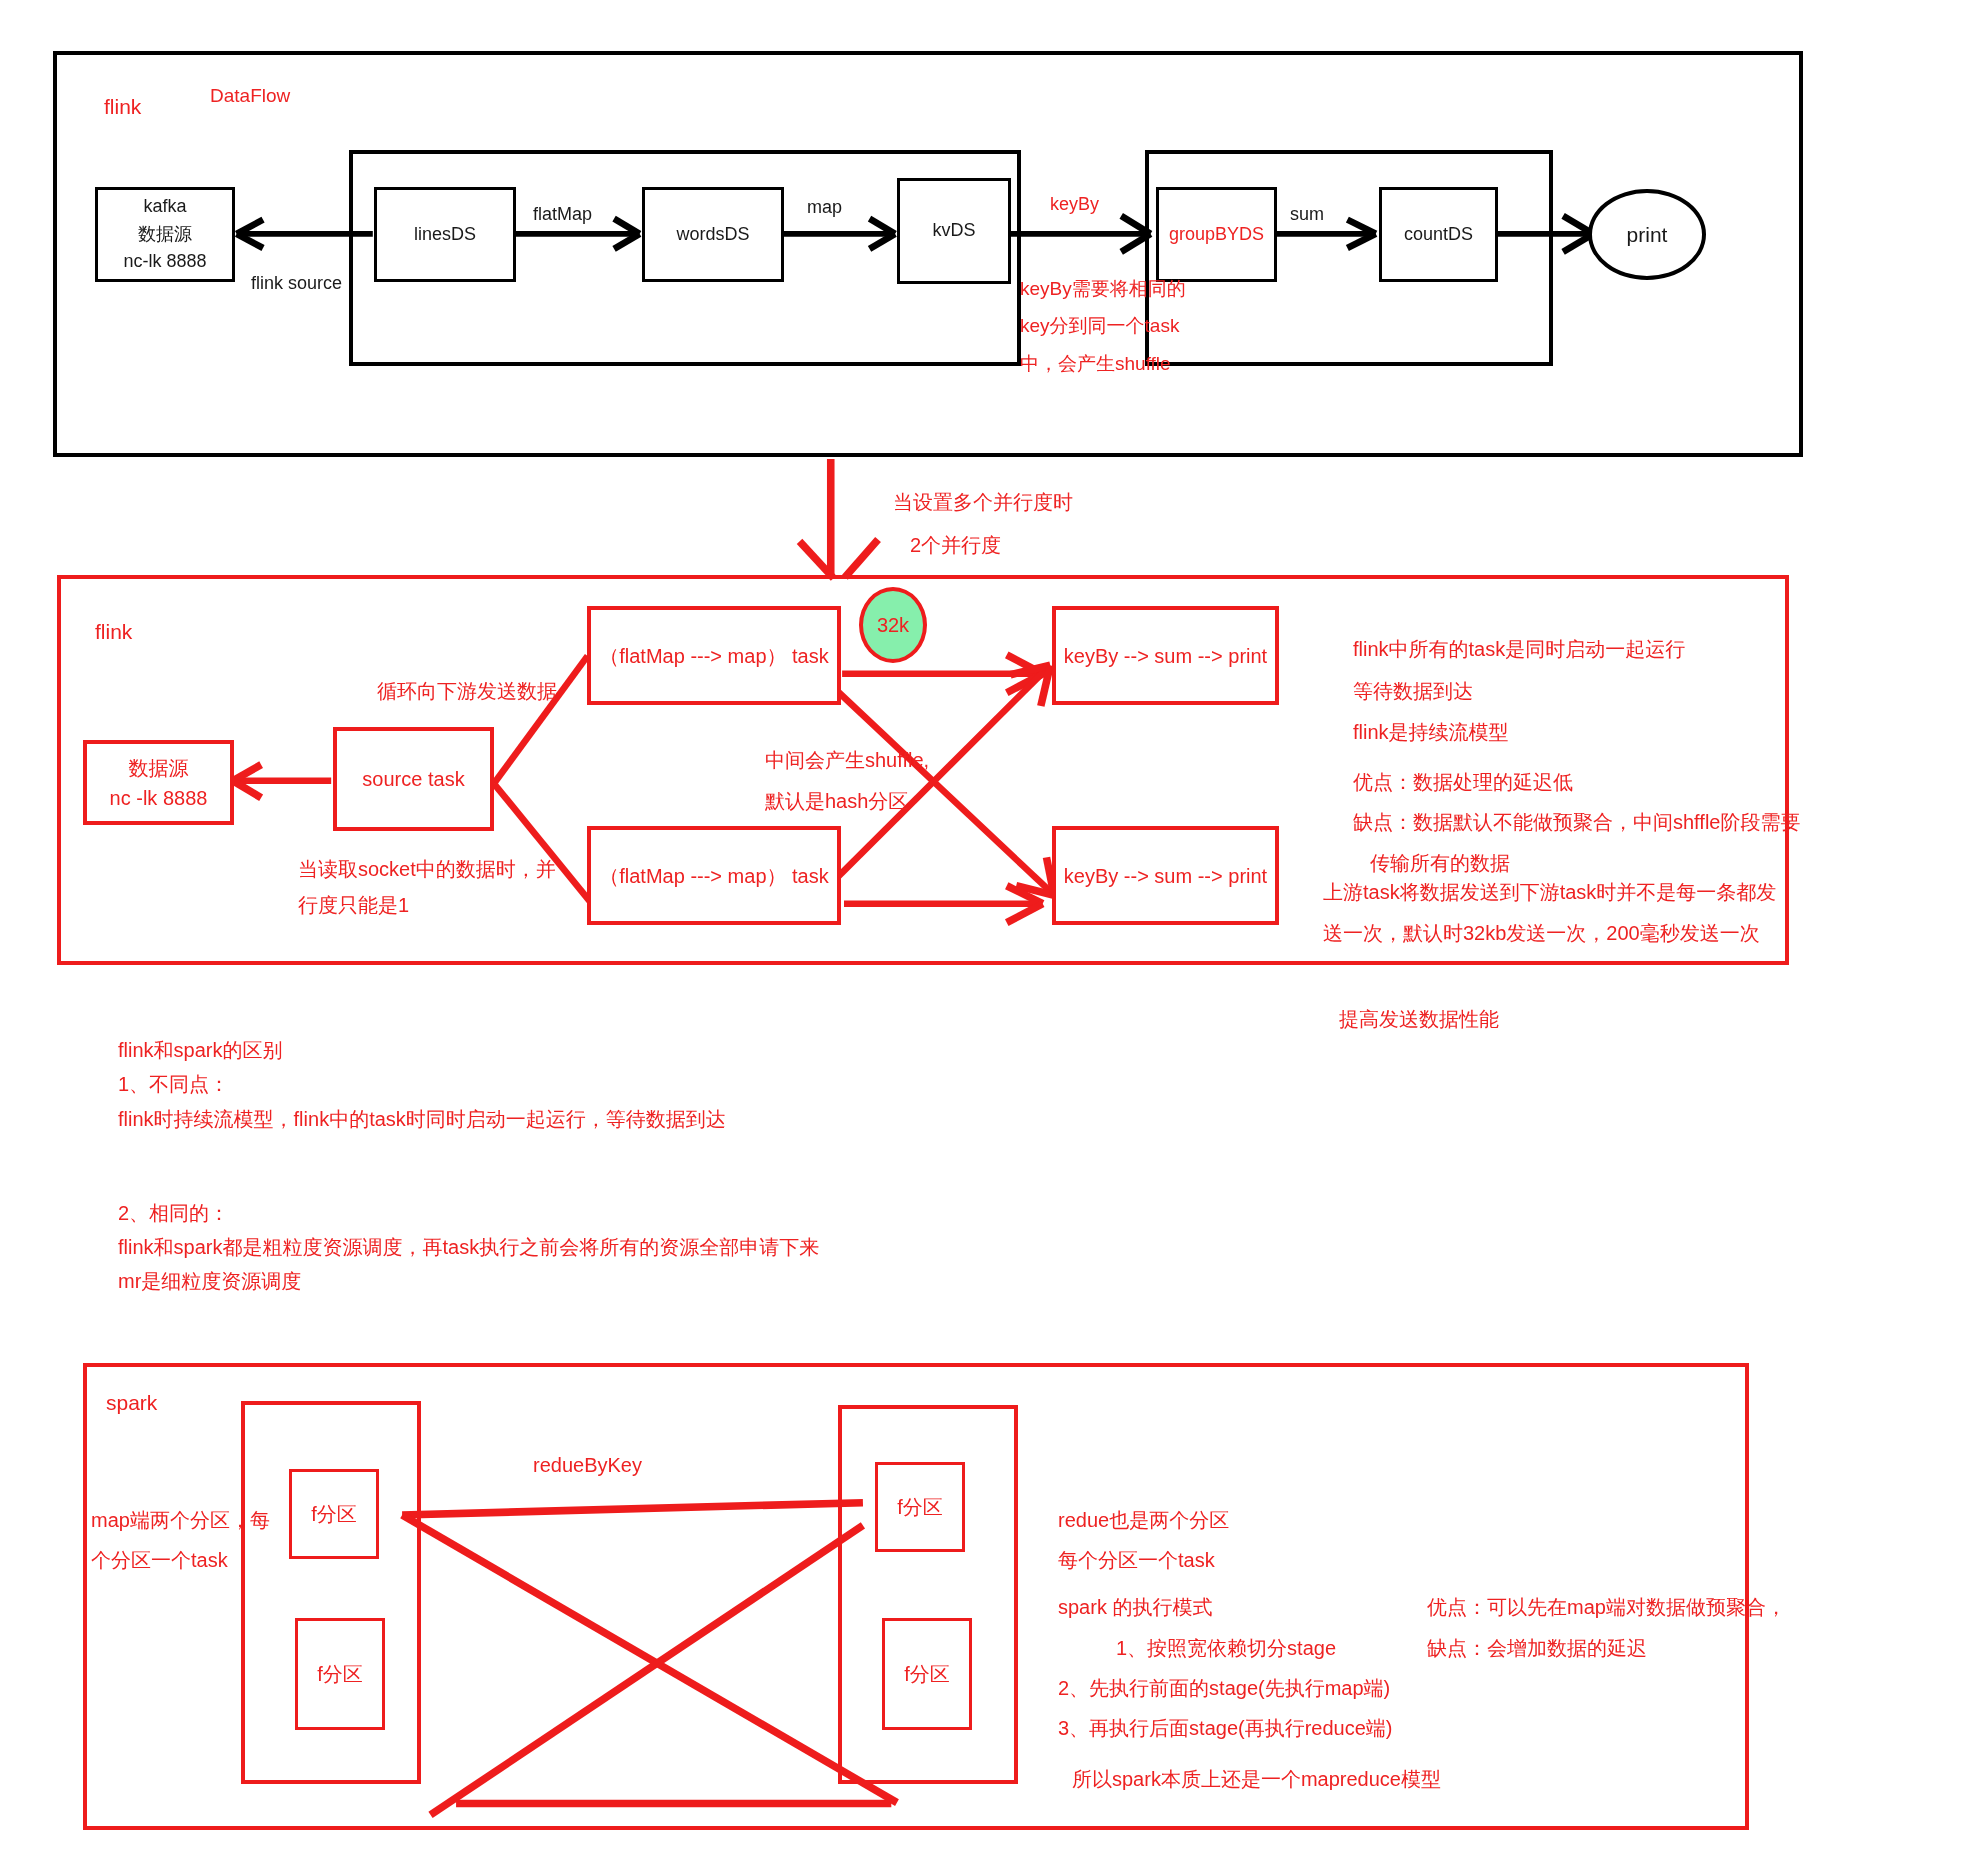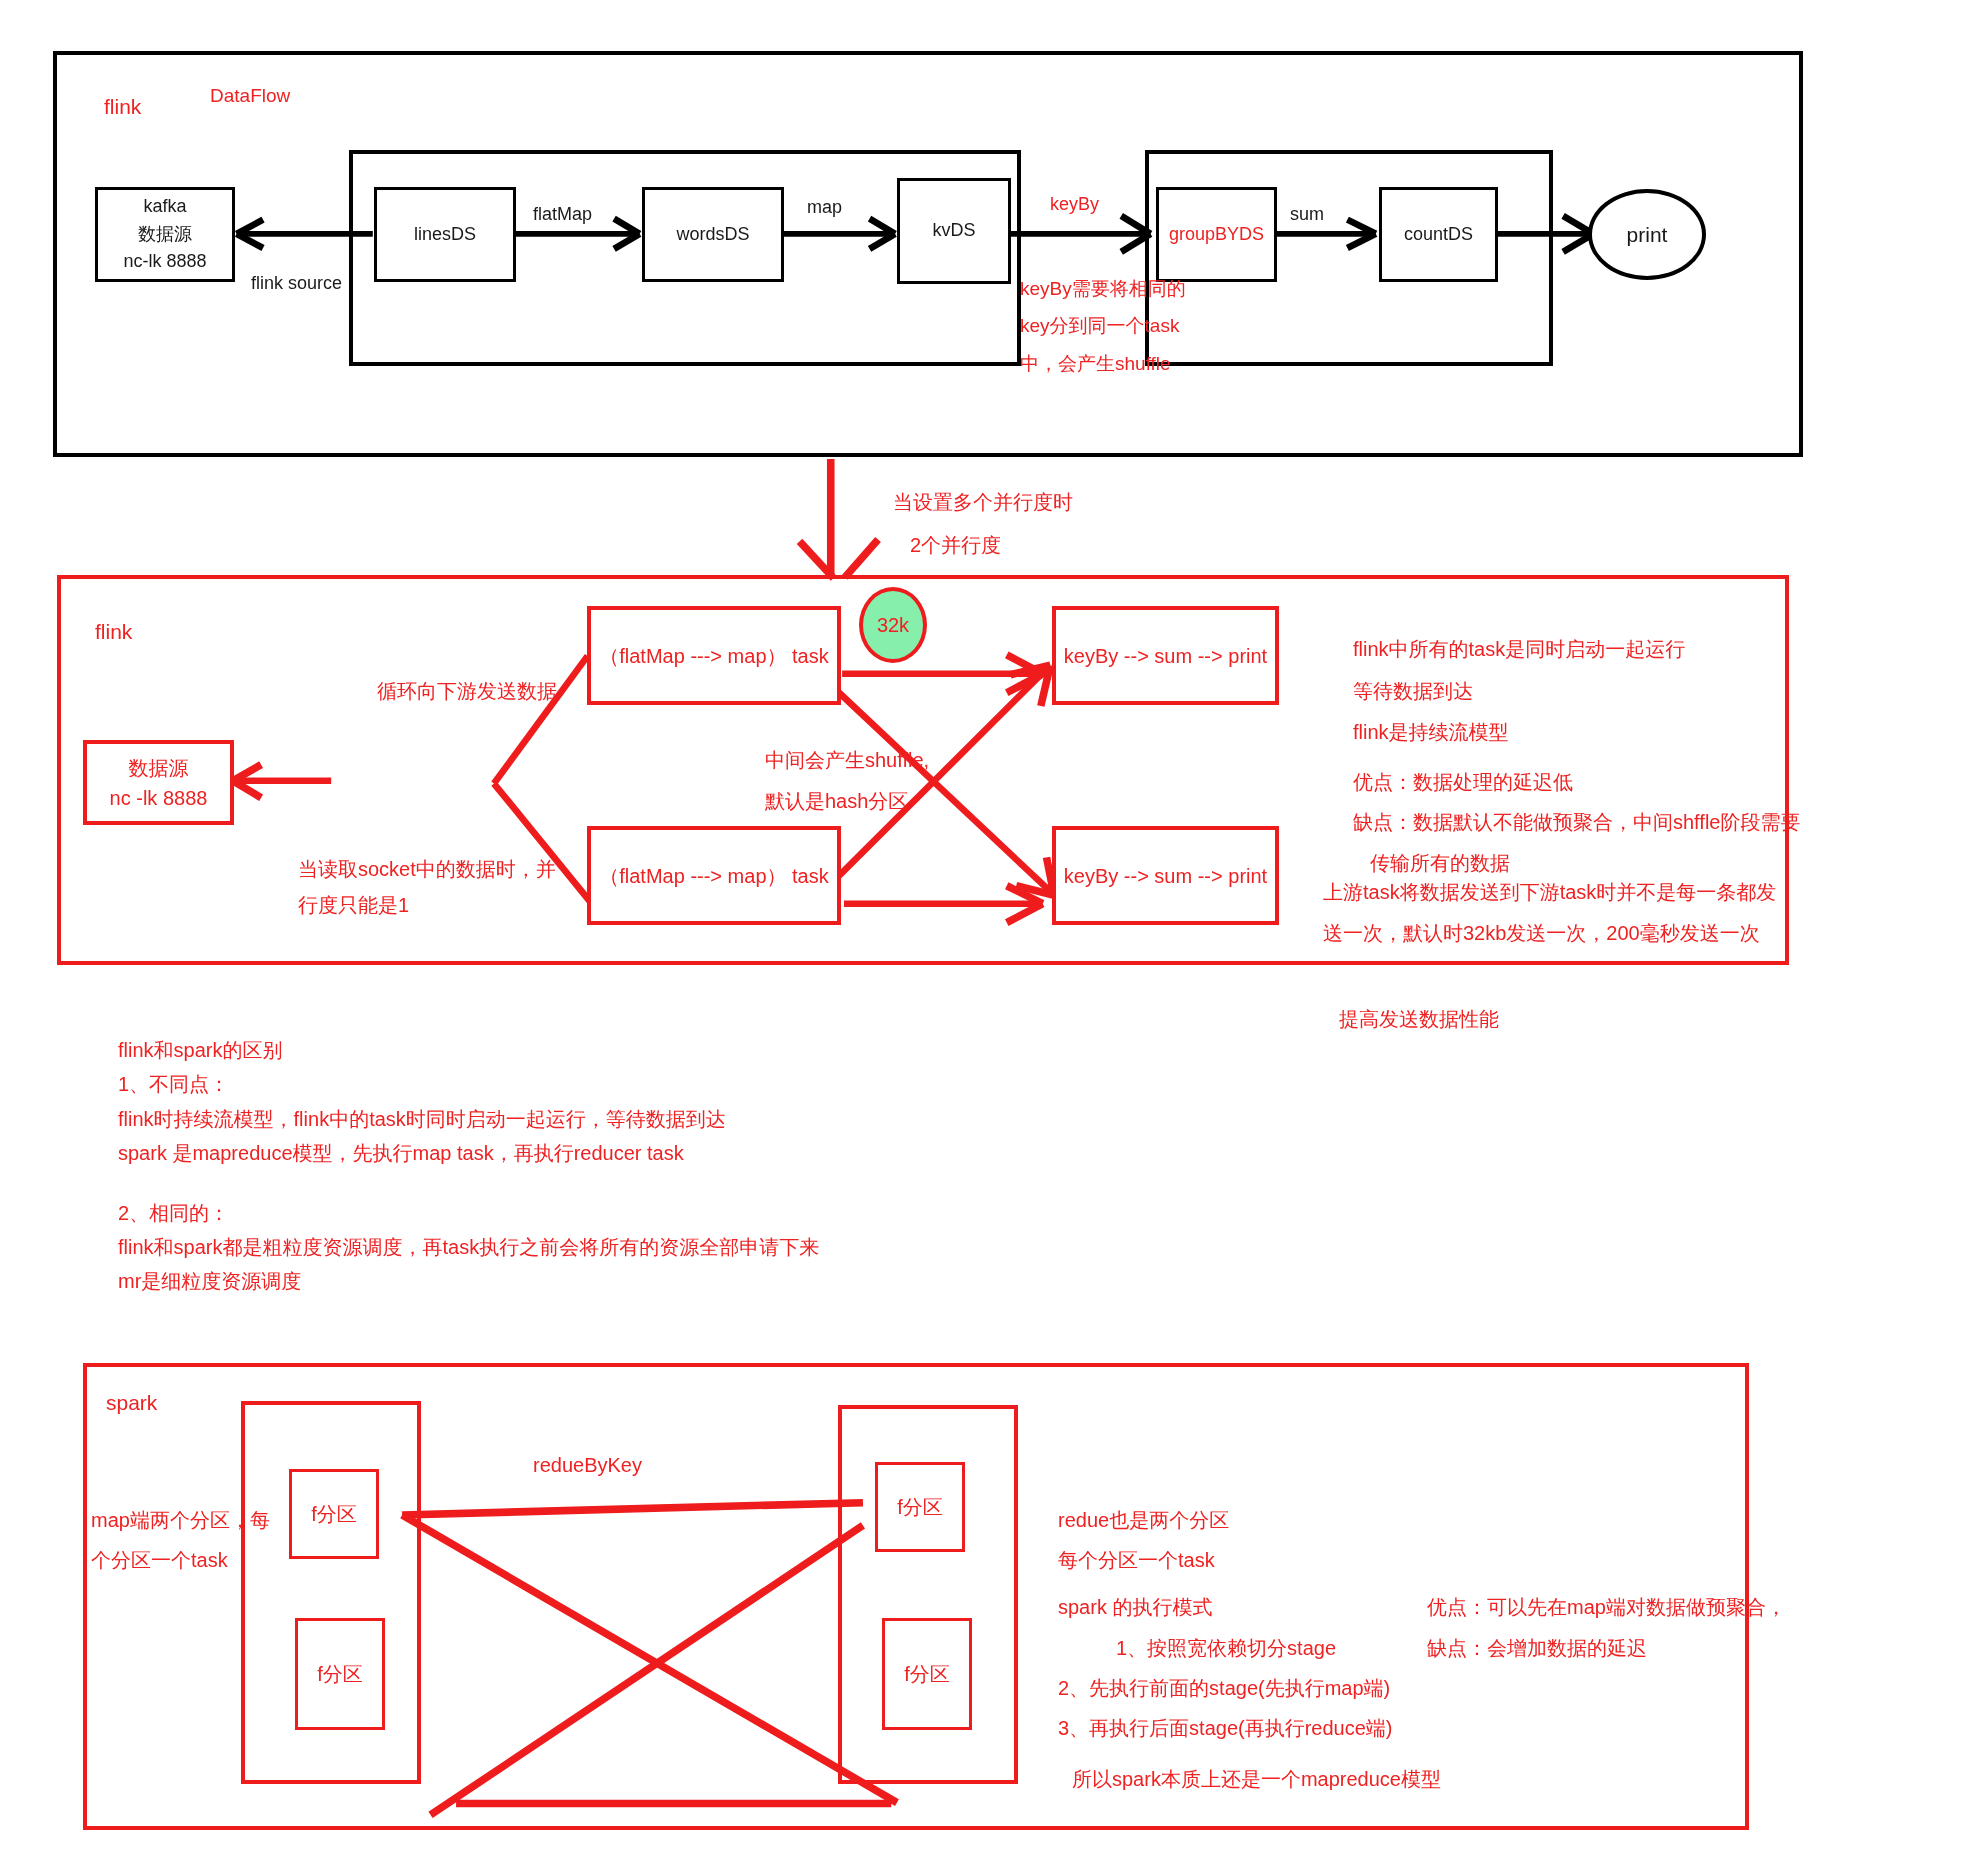--- a/index.html
+++ b/index.html
@@ -289,20 +289,23 @@
 
   <div class="frame-red" style="left:57px; top:575px; width:1732px; height:390px;"></div>
 
   <div class="note" style="left:95px; top:613px; font-size:21px;">flink</div>
 
   <div class="box-red" style="left:83px; top:740px; width:151px; height:85px; flex-direction:column;">
     <div>数据源</div>
     <div>nc -lk 8888</div>
   </div>
 
+  <div class="box-red" style="left:333px; top:727px; width:161px; height:104px;">
+    <span>source task</span>
+  </div>
 
   <div class="note" style="left:377px; top:674px;">循环向下游发送数据</div>
 
   <div class="note" style="left:298px; top:852px;">当读取socket中的数据时，并</div>
   <div class="note" style="left:298px; top:888px;">行度只能是1</div>
 
   <div class="circle-red" style="left:859px; top:587px; width:68px; height:76px;">
     <span>32k</span>
   </div>
 
@@ -333,21 +336,20 @@
   <div class="note" style="left:1353px; top:805px;">缺点：数据默认不能做预聚合，中间shffle阶段需要</div>
   <div class="note" style="left:1370px; top:846px;">传输所有的数据</div>
 
   <div class="note" style="left:1323px; top:875px;">上游task将数据发送到下游task时并不是每一条都发</div>
   <div class="note" style="left:1323px; top:916px;">送一次，默认时32kb发送一次，200毫秒发送一次</div>
   <div class="note" style="left:1339px; top:958px;margin-top:44px;">提高发送数据性能</div>
 
   <div class="note" style="left:118px; top:1033px;">flink和spark的区别</div>
   <div class="note" style="left:118px; top:1067px;">1、不同点：</div>
   <div class="note" style="left:118px; top:1102px;">flink时持续流模型，flink中的task时同时启动一起运行，等待数据到达</div>
-  <div class="note" style="left:118px; top:1136px;">spark 是mapreduce模型，先执行map task，再执行reducer task</div>
   <div class="note" style="left:118px; top:1196px;">2、相同的：</div>
   <div class="note" style="left:118px; top:1230px;">flink和spark都是粗粒度资源调度，再task执行之前会将所有的资源全部申请下来</div>
   <div class="note" style="left:118px; top:1264px;">mr是细粒度资源调度</div>
 
   <div class="frame-red" style="left:83px; top:1363px; width:1666px; height:467px;"></div>
 
   <div class="note" style="left:106px; top:1384px; font-size:21px;">spark</div>
 
   <div class="frame-red" style="left:241px; top:1401px; width:180px; height:383px;"></div>
 

